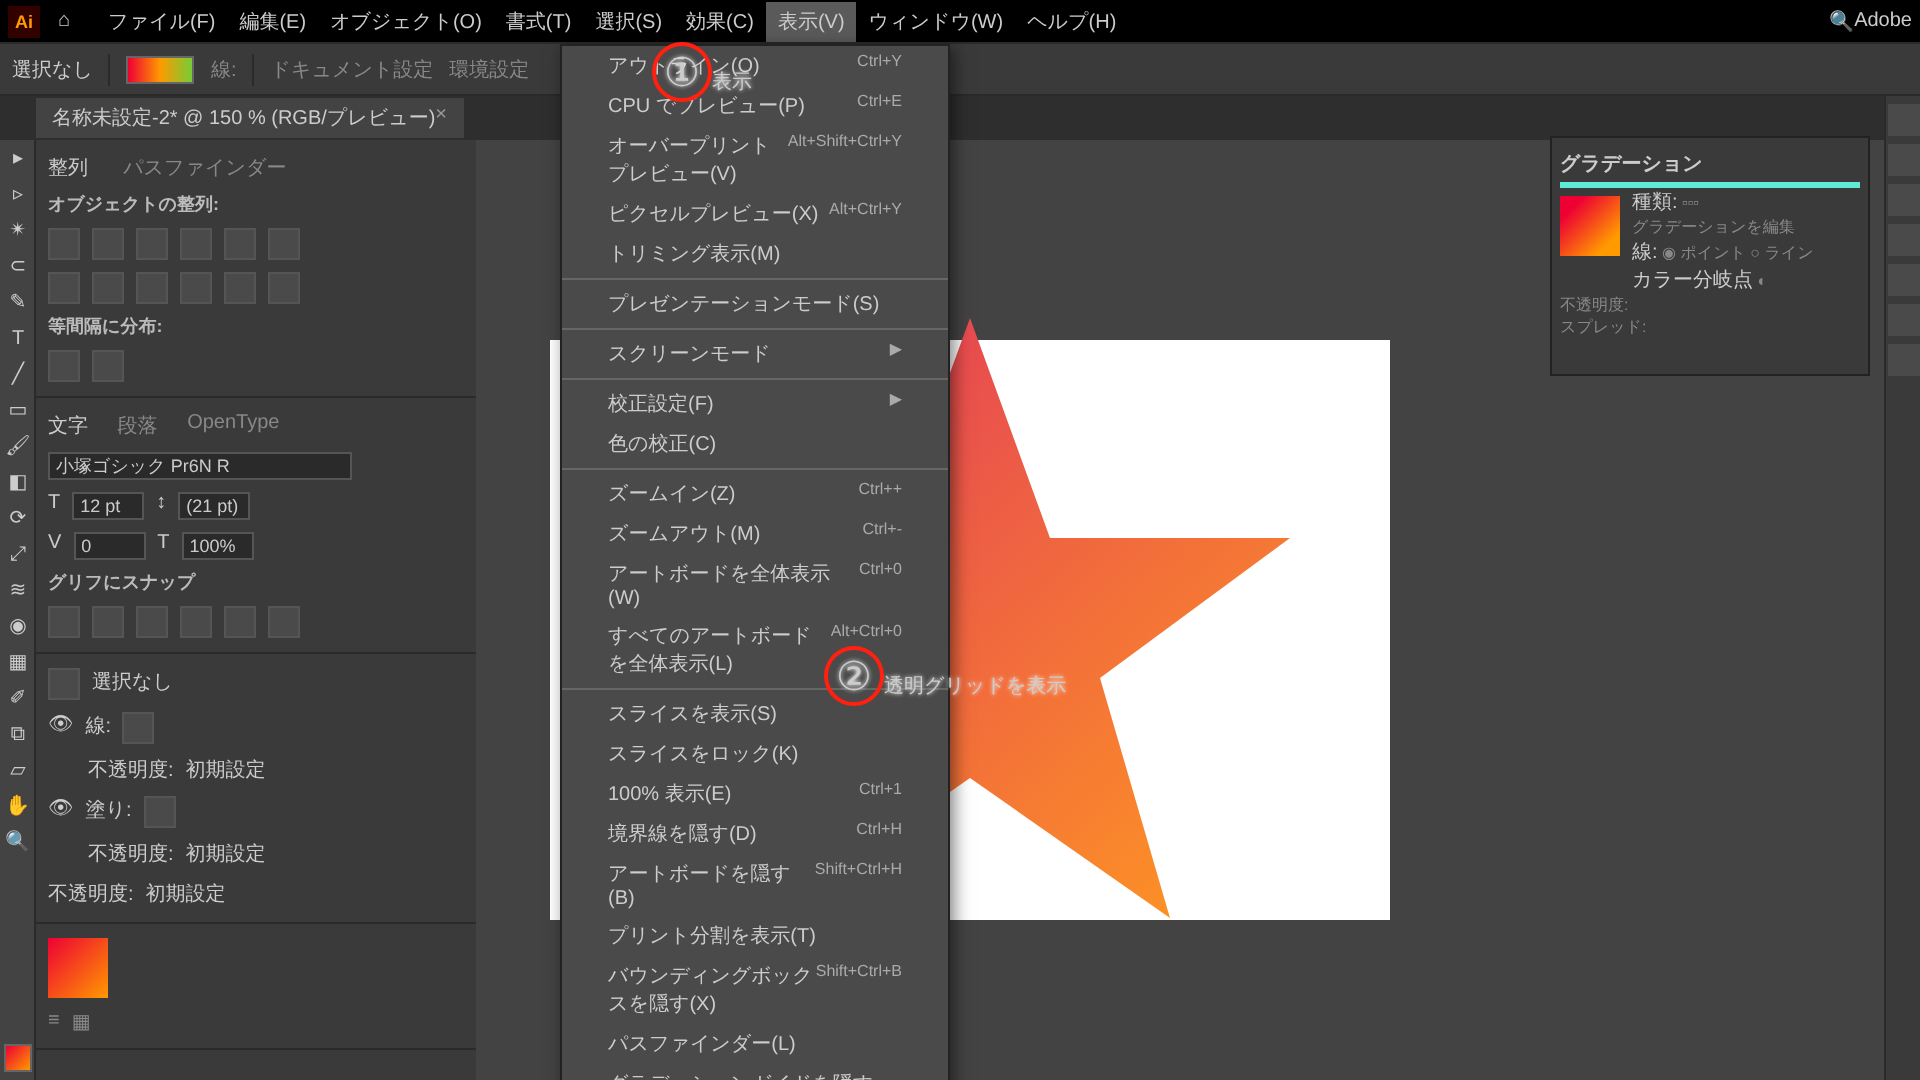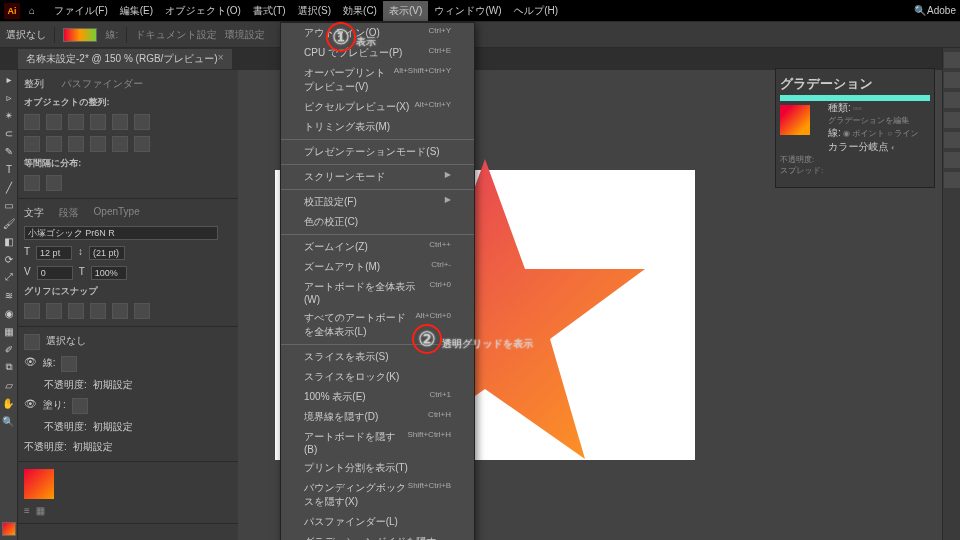--- a/index.html
+++ b/index.html
@@ -24,21 +24,21 @@
 .panel input,.panel select{background:#2a2a2a;border:1px solid #555;color:#ccc;font-size:9px;padding:1px 3px;width:36px}
 .toolcol{position:absolute;left:0;top:70px;width:18px;bottom:0;background:#434343;z-index:6;display:flex;flex-direction:column;border-right:1px solid #2a2a2a}
 .tool{width:18px;height:18px;display:flex;align-items:center;justify-content:center;color:#ccc;font-size:10px}
 .botcolor{margin-top:auto;padding:2px}
 .botcolor .cb{width:14px;height:14px;background:linear-gradient(135deg,#e03,#f90);border:1px solid #666;margin-bottom:2px}
 .rightdock{position:absolute;right:0;top:48px;width:18px;bottom:0;background:#3a3a3a;z-index:5;border-left:1px solid #2a2a2a}
 .rightdock .dic{width:16px;height:16px;margin:4px 1px;background:#4a4a4a}
 .canvas{position:absolute;left:275px;top:170px;width:420px;height:290px;background:#fff}
 .star{position:absolute;left:50%;top:50%;transform:translate(-50%,-52%)}
 .gradpanel{position:absolute;right:25px;top:68px;width:160px;height:120px;background:#3a3a3a;border:1px solid #222;z-index:8;padding:4px}
-.gradpanel h5{font-size:13px;padding:2px 0;border-bottom:6px solid #5eead4}
+.gradpanel h5{font-size:10px;padding:2px 0;border-bottom:3px solid #5eead4}
 .gradthumb{width:30px;height:30px;background:linear-gradient(135deg,#e03 20%,#ff9a00 80%);margin:4px 0}
 .dropdown{position:absolute;left:280px;top:22px;width:195px;background:#4a4a4a;border:1px solid #222;z-index:50;box-shadow:2px 2px 8px rgba(0,0,0,.5)}
 .dropdown .di{padding:3px 23px;display:flex;justify-content:space-between;font-size:9px;cursor:pointer;position:relative}
 .dropdown .di.dis{color:#777}
 .dropdown .di .sc{color:#aaa;font-size:8px}
 .dropdown hr{border:none;border-top:1px solid #666;margin:2px 0}
 .dropdown .di.hl{outline:2px solid #ff3020;outline-offset:-1px;background:#5a5a5a}
 .callout{position:absolute;font-size:30px;color:#ff2010;font-weight:normal;z-index:60;text-shadow:0 0 2px #fff}
 .callout .circ{display:inline-flex;width:30px;height:30px;border:2px solid #ff2010;border-radius:50%;align-items:center;justify-content:center;font-size:20px;vertical-align:middle}
 .faint{color:#888}
@@ -126,21 +126,21 @@
       </div>
     <h4>等間隔に分布:</h4>
     <div class="row">
         <div class="ic"></div>
         <div class="ic"></div>
       </div>
   </div>
   <div class="panel">
     <div class="row"><span>文字</span>&nbsp;<span class="faint">段落</span>&nbsp;<span class="faint">OpenType</span></div>
     <div class="row">
-        <input style="width: 194px;" value="小塚ゴシック Pr6N R">
+        <input style="width: 152px;" value="小塚ゴシック Pr6N R">
       </div>
     <div class="row">
       <span>T</span>
         <input value="12 pt" style="">
       <span>↕</span>
         <input value="(21 pt)" style="">
     </div>
     <div class="row">
       <span>V</span>
         <input value="0" style="">
@@ -204,21 +204,21 @@
           <stop offset="0" stop-color="#e03060"></stop>
           <stop offset="1" stop-color="#ff9a20"></stop>
         </linearGradient>
       </defs>
     <polygon points="160,0 200,110 320,110 225,180 260,300 160,230 60,300 95,180 0,110 120,110" fill="url(#g)"></polygon>
   </svg>
 </div>
 
 <div class="gradpanel">
   <h5>グラデーション</h5>
-  <div style="display:flex;gap:18px">
+  <div style="display:flex;gap:6px">
     <div class="gradthumb"></div>
     <div style="flex:1">
       <div class="faint" style="font-size:8px"><span>種類:</span> ▫▫▫</div>
       <div class="faint" style="font-size:8px">グラデーションを編集</div>
       <div class="faint" style="font-size:8px"><span>線:</span> ◉ ポイント ○ ライン</div>
       <div class="faint" style="font-size:8px"><span>カラー分岐点</span> ◐</div>
     </div>
   </div>
   <div class="faint" style="font-size:8px">不透明度:</div>
   <div class="faint" style="font-size:8px">スプレッド:</div>

